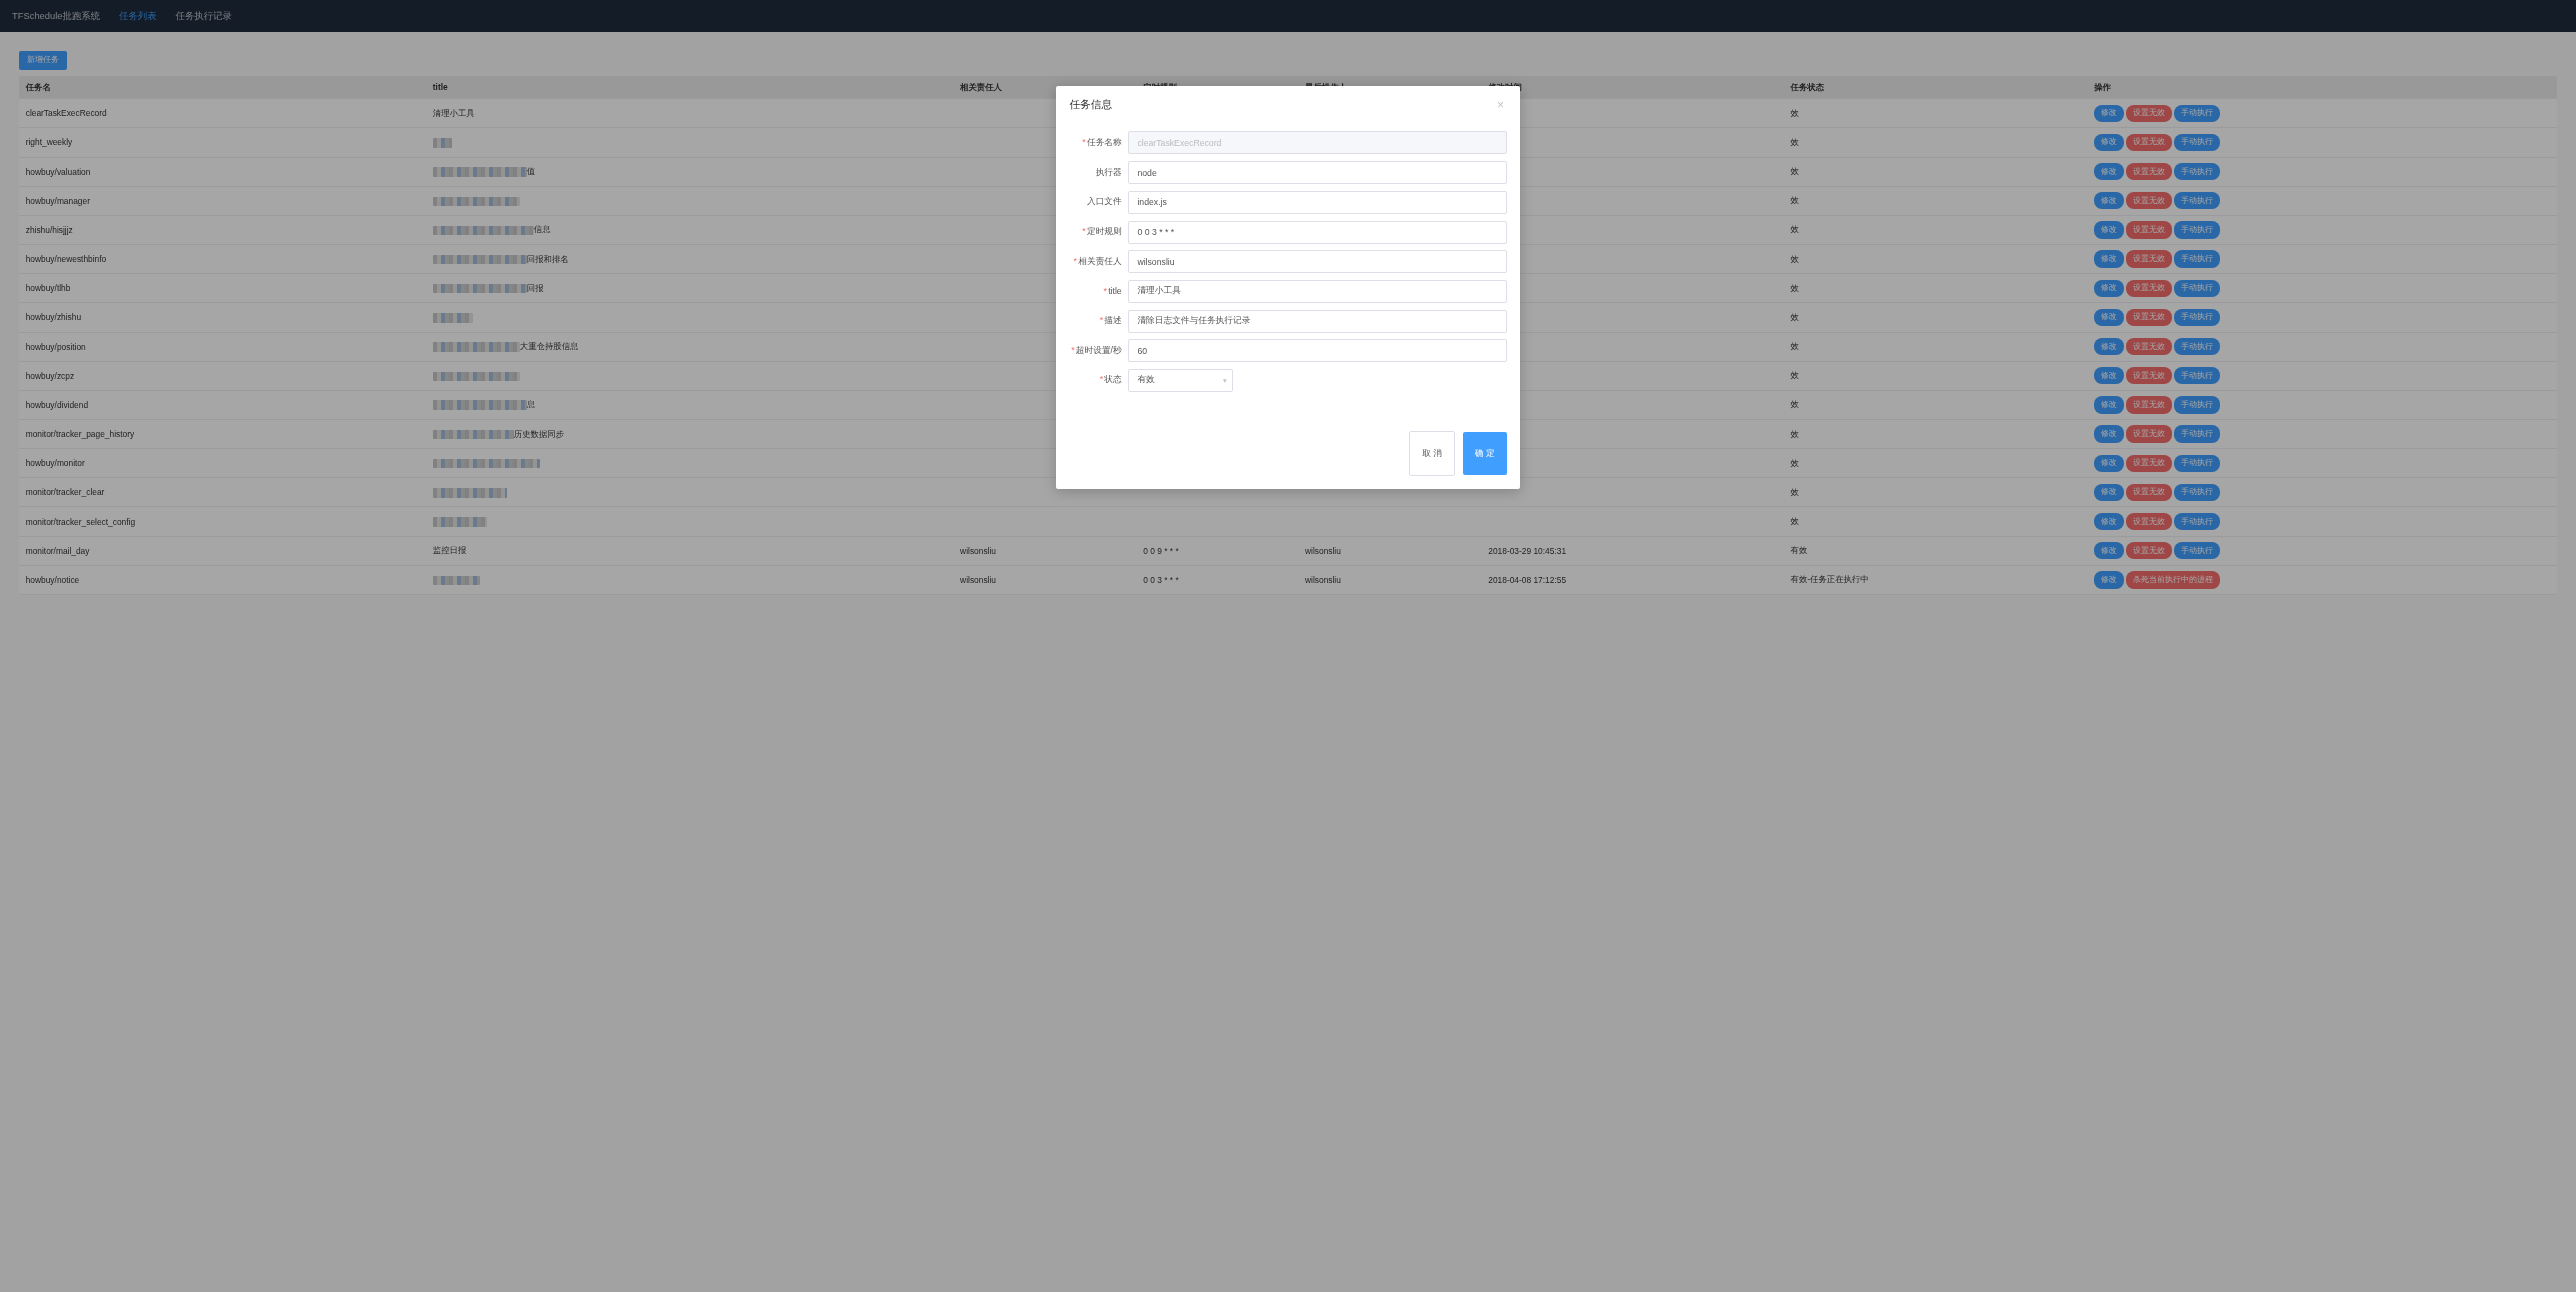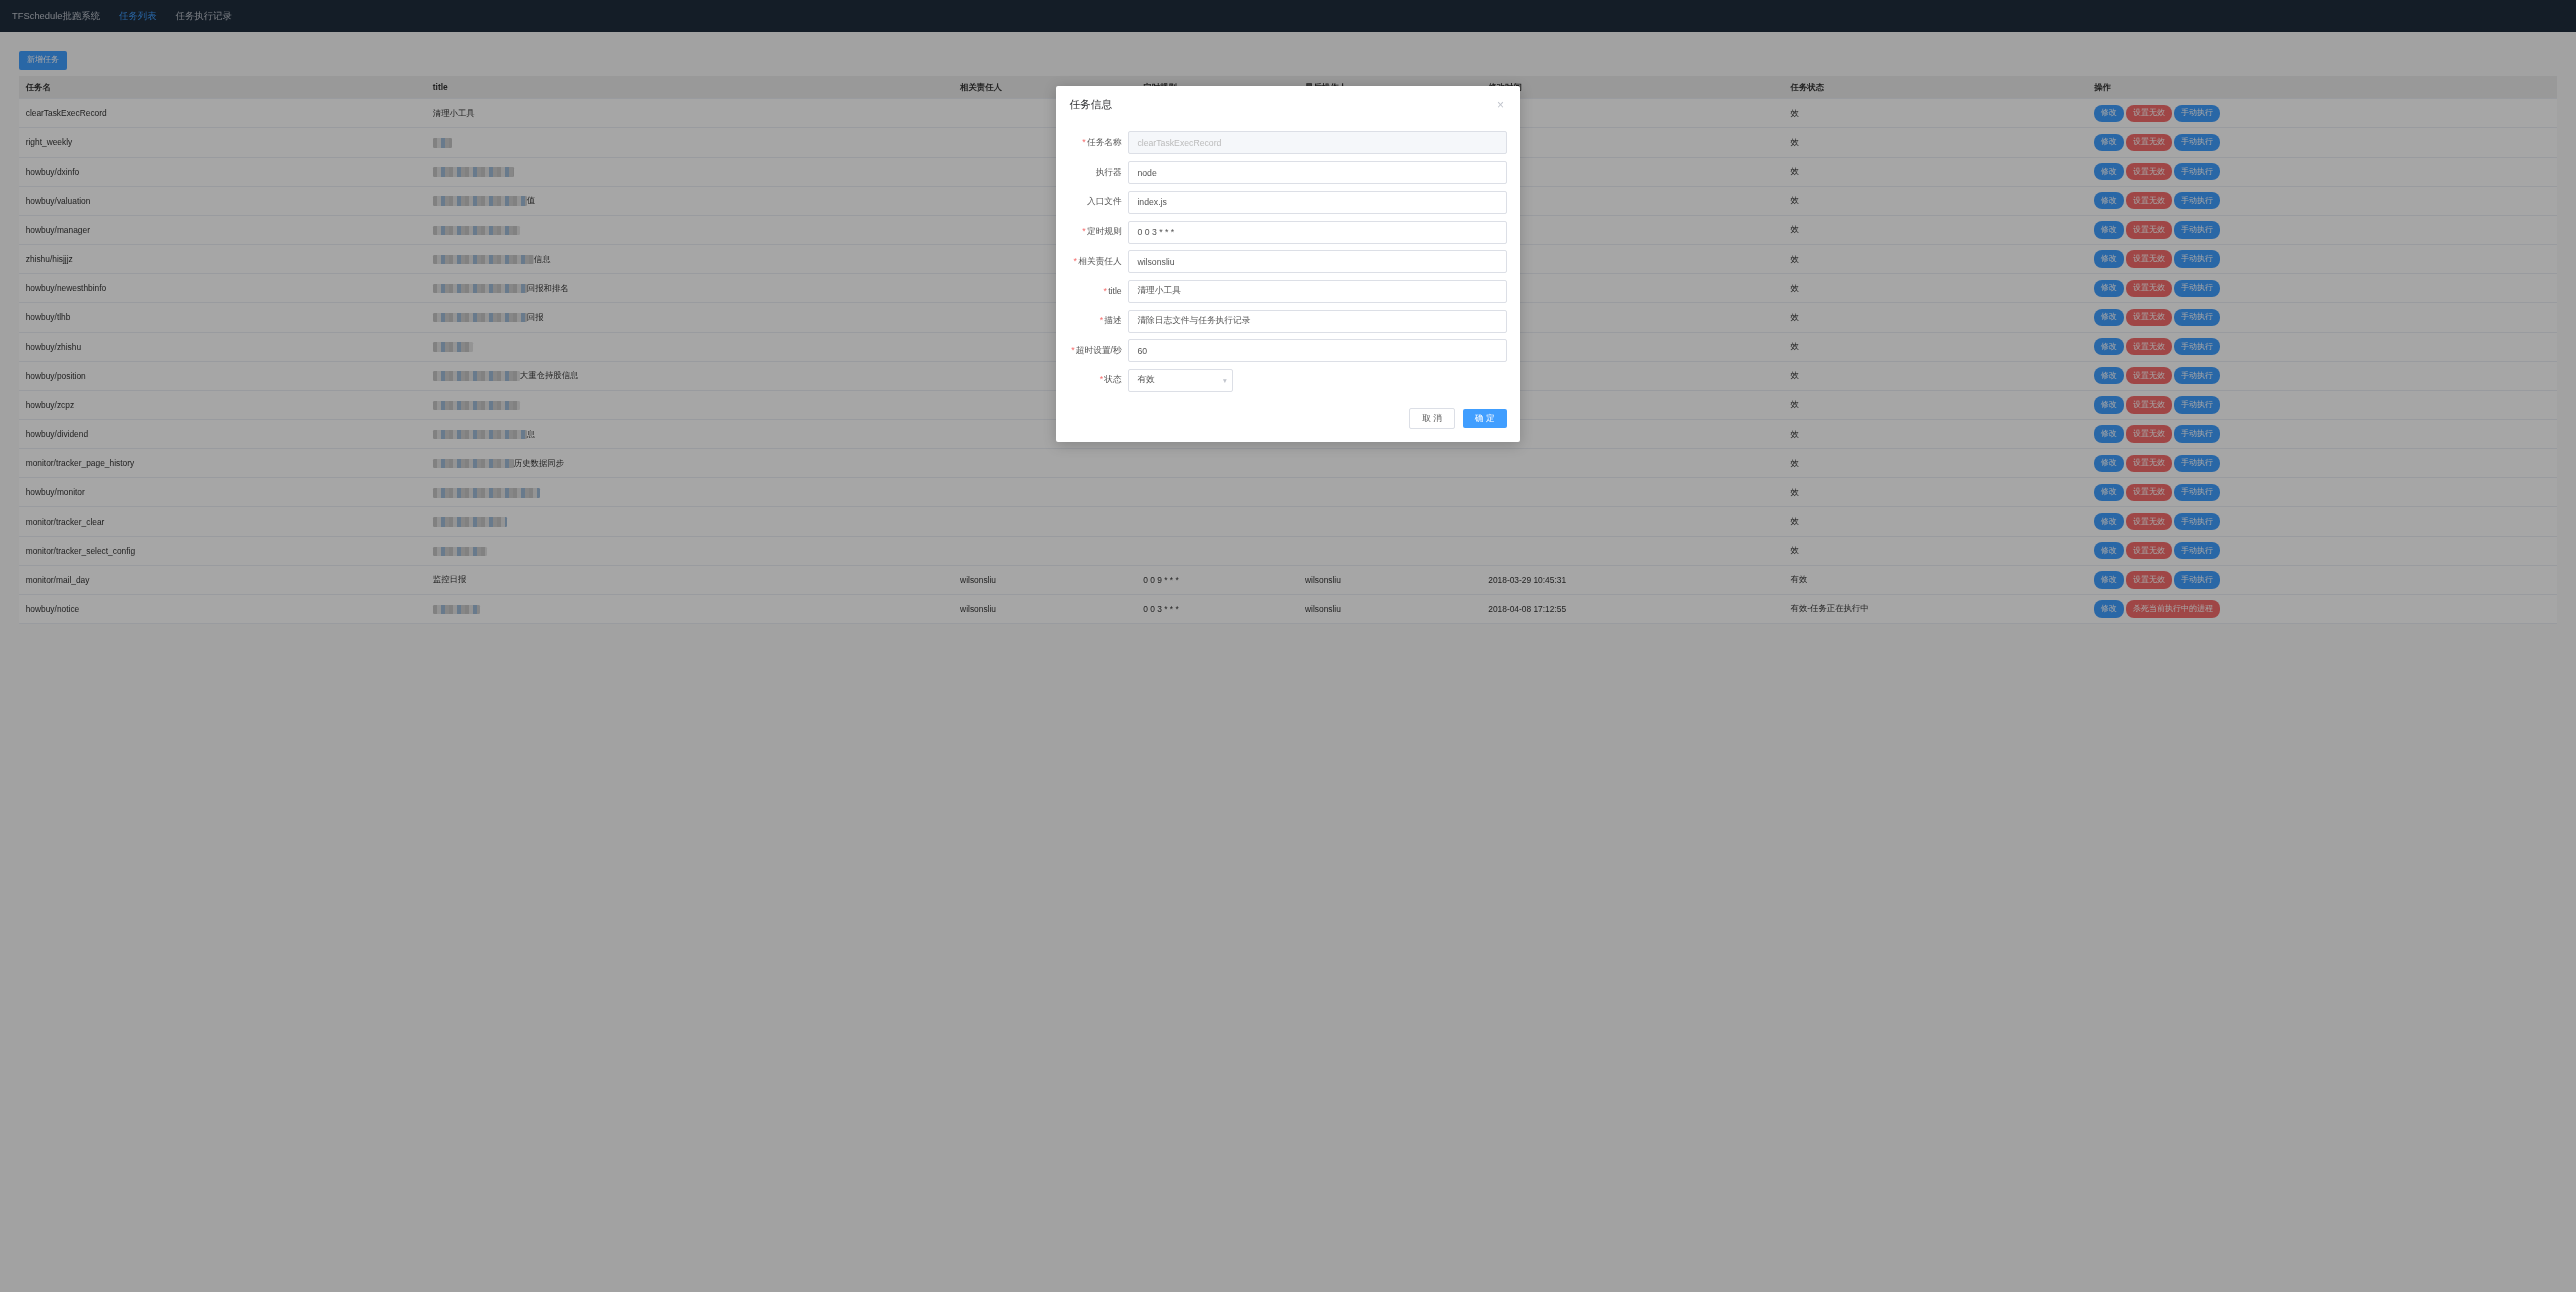--- a/index.html
+++ b/index.html
@@ -113,21 +113,21 @@
     color: #c0c4cc;
     cursor: pointer;
     line-height: 1;
     padding: 2.7px;
   }
   .modal-body { padding: 8px 13.4px 4px 13.4px; }
   .modal-foot {
     padding: 5.4px 13.4px 13.4px 13.4px;
     text-align: right;
   }
-  .modal-foot .btn { margin-left: 5.4px; padding: 3px 12px; font-size: 8.7px; }
+  .modal-foot .btn { margin-left: 5.4px; padding: 15px 12px; font-size: 8.7px; margin-top: 23px; }
 
   .form-row {
     display: flex;
     align-items: center;
     margin: 6.7px 0;
   }
   .form-label {
     width: 59px;
     text-align: right;
     padding-right: 6.7px;
@@ -201,30 +201,20 @@
           <td>right_weekly</td>
           <td class="title-cell"><span class="mosaic" style="width: 19px;"></span></td>
           <td></td>
           <td></td>
           <td></td>
           <td></td>
           <td>效</td>
           <td class="ops-cell"><button class="btn small btn-primary">修改</button><button class="btn small btn-danger">设置无效</button><button class="btn small btn-primary">手动执行</button></td>
         </tr>
         <tr>
-          <td>howbuy/dxinfo</td>
-          <td class="title-cell"><span class="mosaic" style="width: 81px;"></span></td>
-          <td></td>
-          <td></td>
-          <td></td>
-          <td></td>
-          <td>效</td>
-          <td class="ops-cell"><button class="btn small btn-primary">修改</button><button class="btn small btn-danger">设置无效</button><button class="btn small btn-primary">手动执行</button></td>
-        </tr>
-        <tr>
           <td>howbuy/valuation</td>
           <td class="title-cell"><span class="mosaic" style="width: 94px;"></span><span>值</span></td>
           <td></td>
           <td></td>
           <td></td>
           <td></td>
           <td>效</td>
           <td class="ops-cell"><button class="btn small btn-primary">修改</button><button class="btn small btn-danger">设置无效</button><button class="btn small btn-primary">手动执行</button></td>
         </tr>
         <tr>

